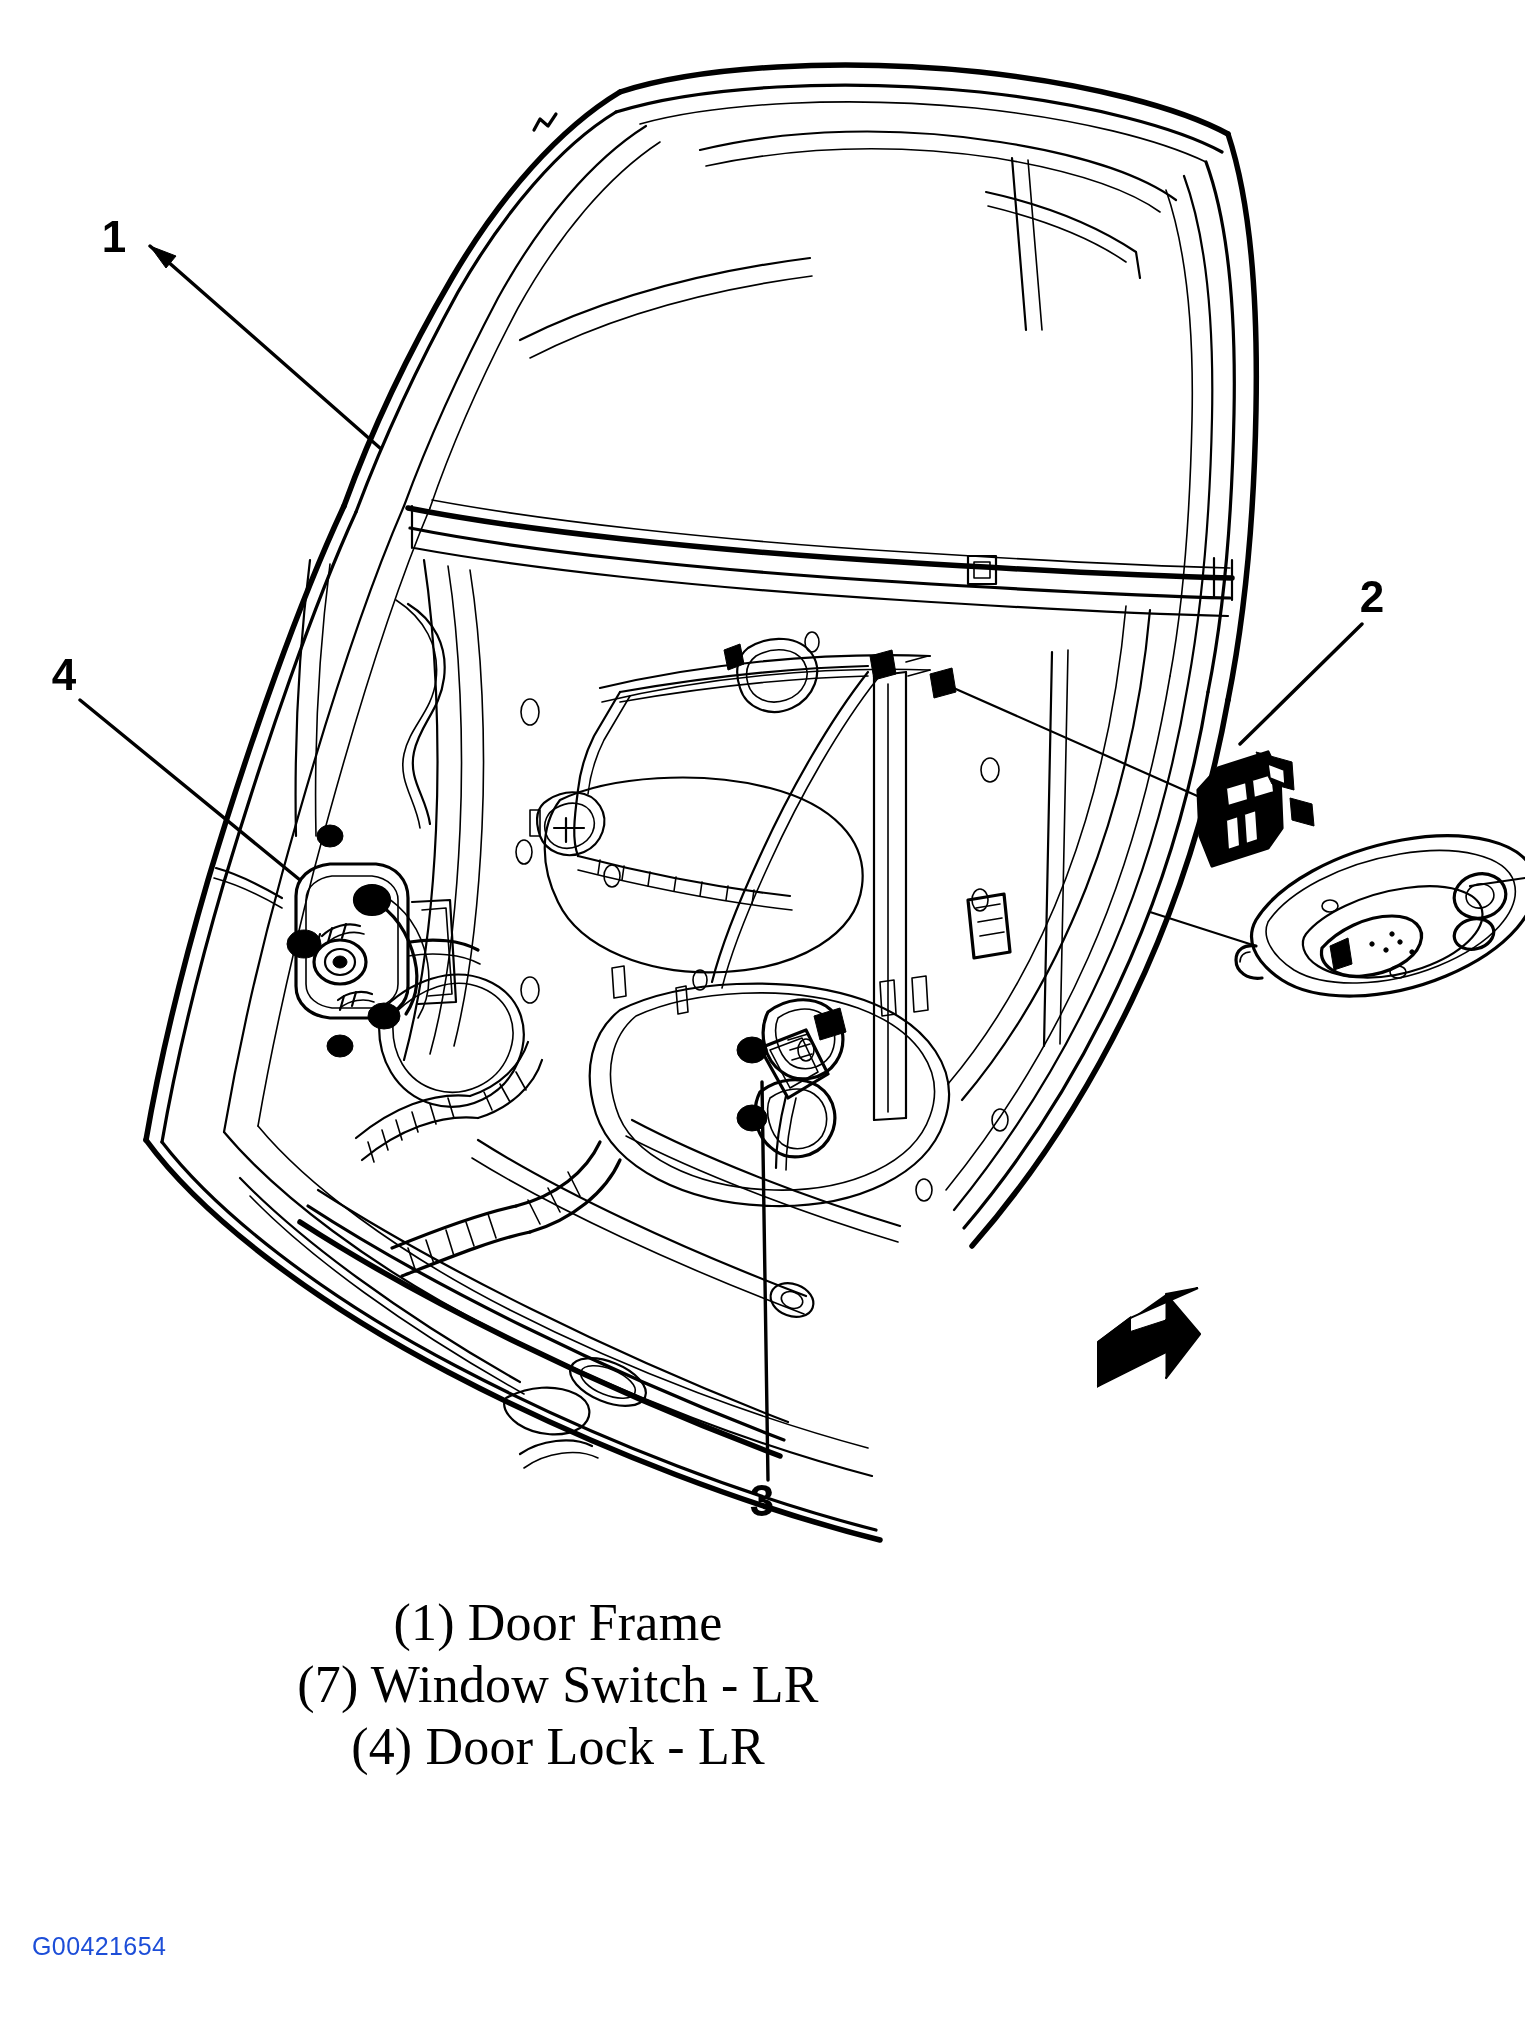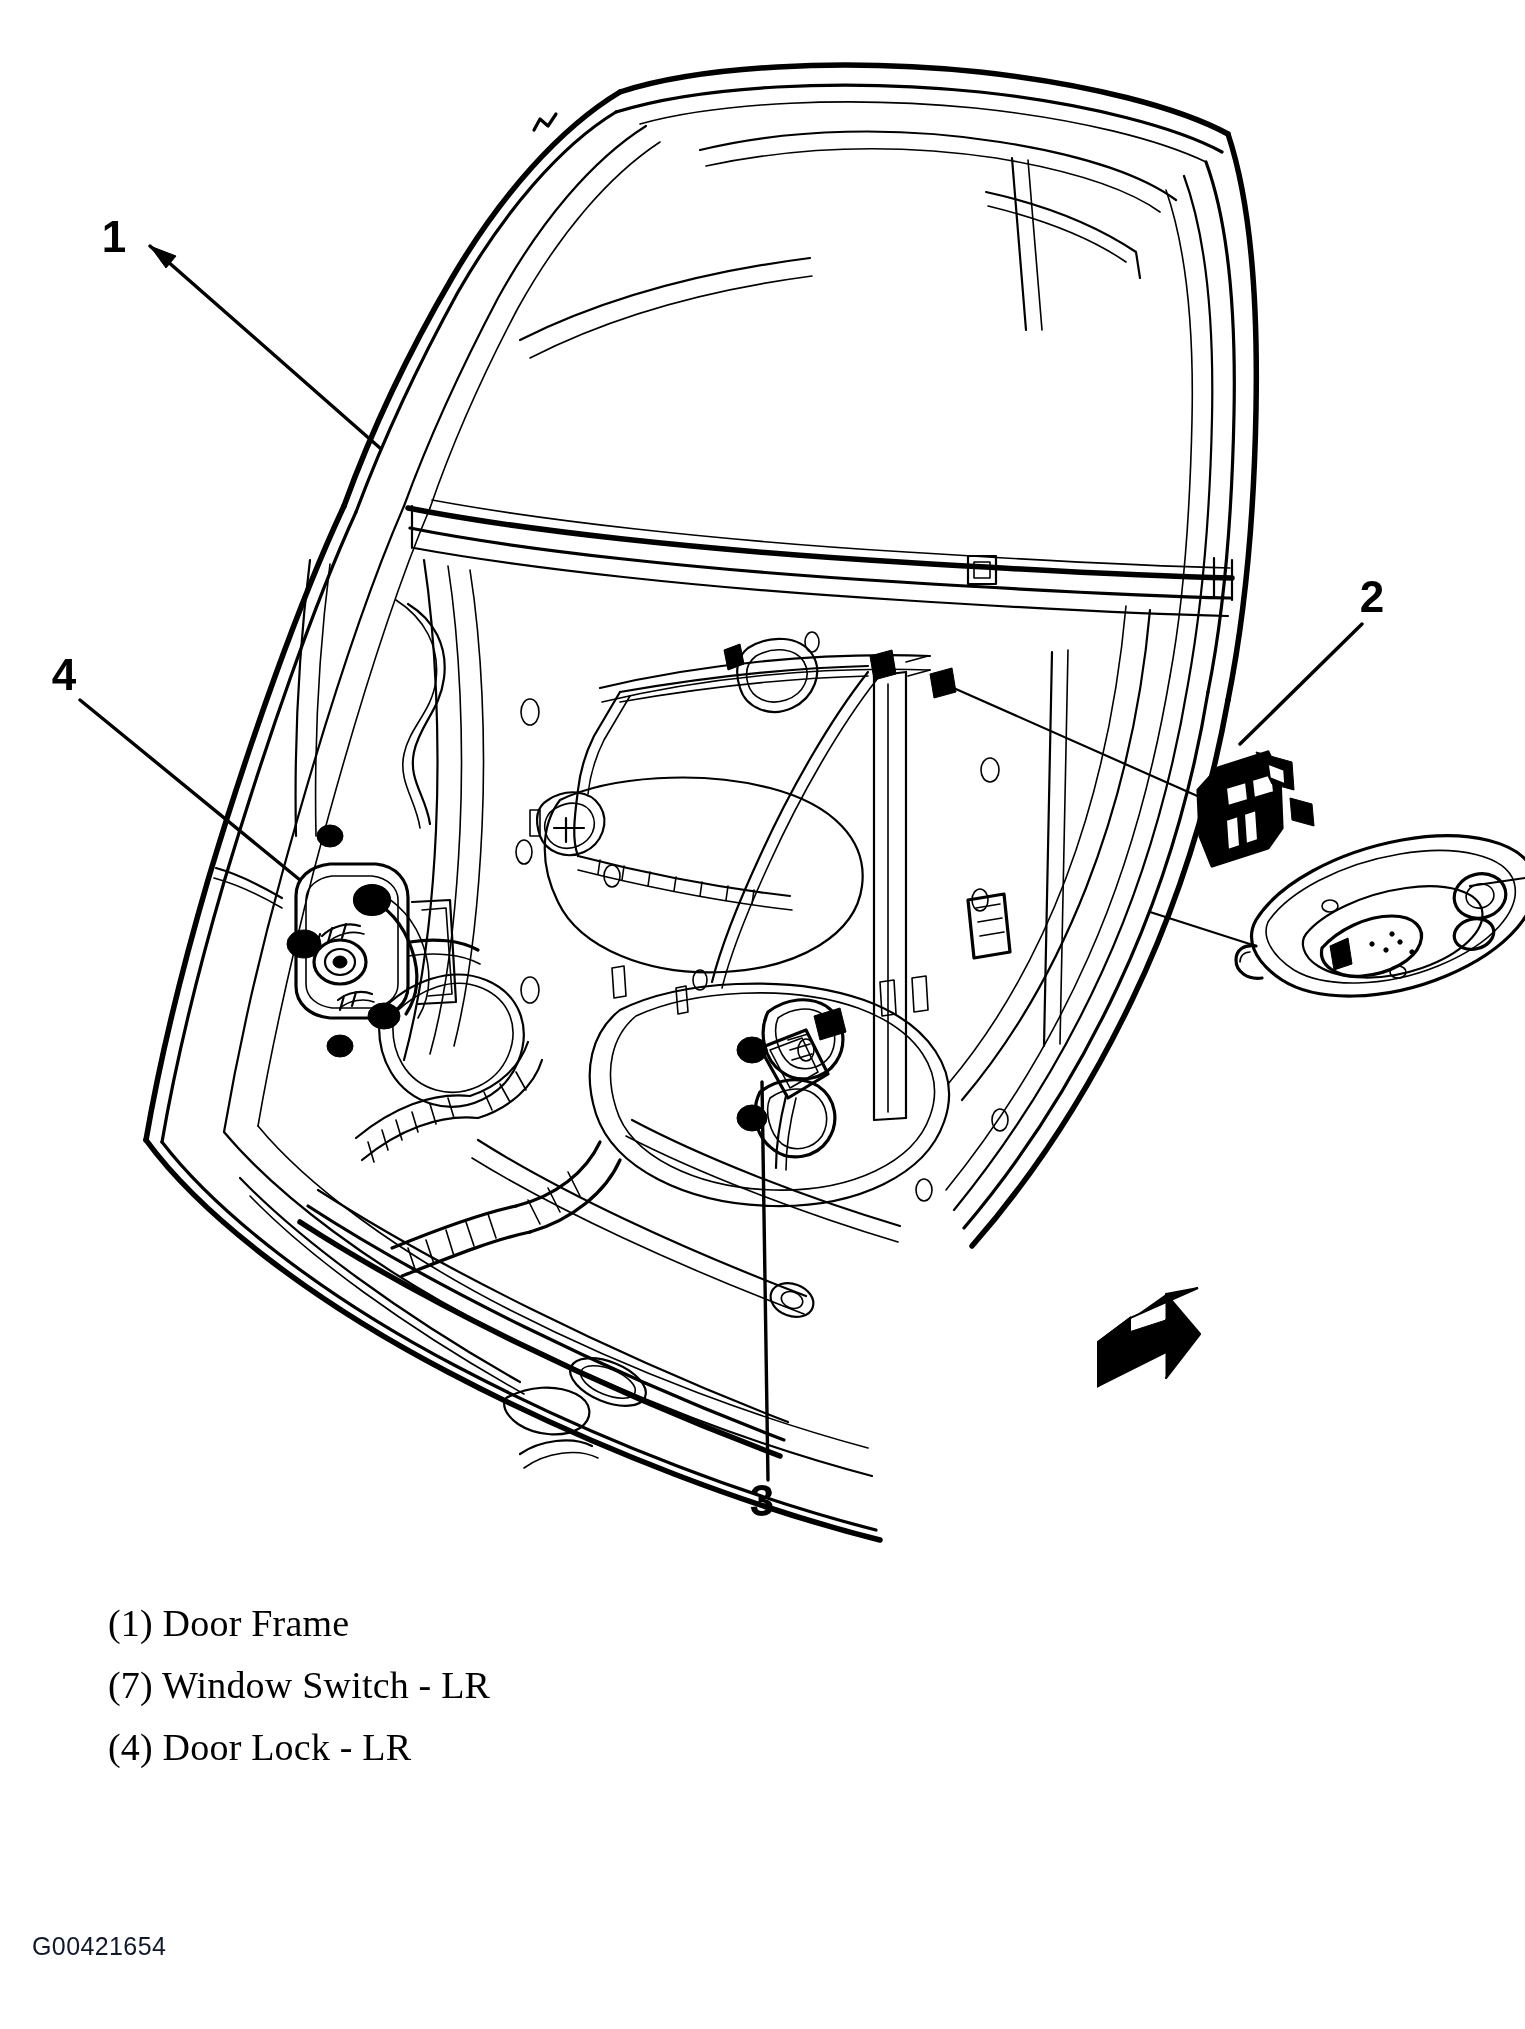--- a/index.html
+++ b/index.html
@@ -35,33 +35,34 @@
     height: 1560px;
   }
   .legend {
     position: absolute;
     left: 108px;
     top: 1592px;
     width: 900px;
   }
   .legend-item {
     font-family: "Liberation Serif", serif;
-    font-size: 38px;
+    font-size: 52px;
     line-height: 62px;
     color: #000;
     white-space: nowrap;
     letter-spacing: 0.2px;
+    text-align: center;
   }
   .figure-id {
     position: absolute;
     left: 32px;
     top: 1932px;
     font-family: "Liberation Sans", sans-serif;
     font-size: 25px;
-    color: #0f172a;
+    color: #1d4ed8;
     letter-spacing: 0.4px;
   }
   
 </style>
 </head>
 <body>
 
 <div id="page">
 
   <div id="diagram-area">

